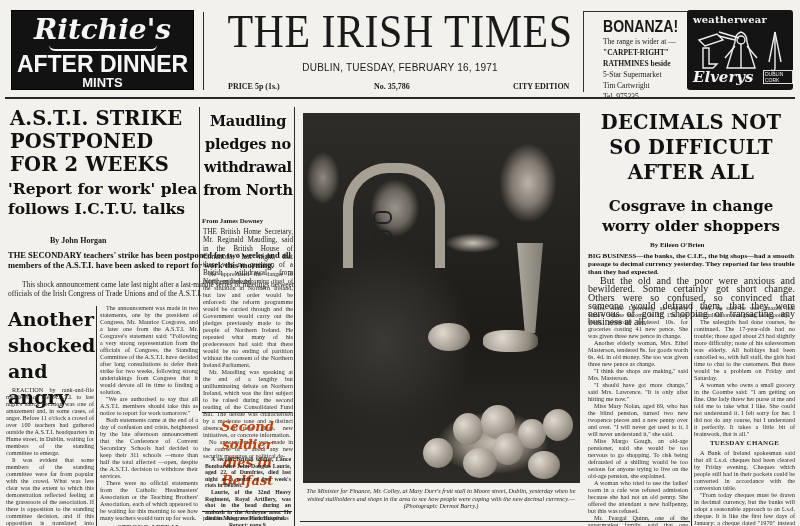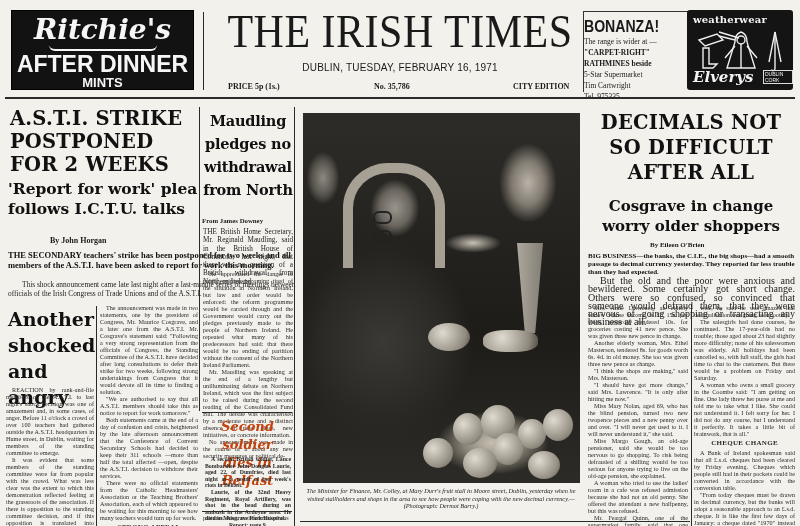--- a/index.html
+++ b/index.html
@@ -28,21 +28,21 @@
   .masthead-title {
     left:215px; top:10px; width:370px; text-align:center;
     font-family:"Liberation Serif", serif; font-size:42px; letter-spacing:0.5px; line-height:44px;
     transform:scaleY(1.08);
   }
   .dateline { left:215px; top:62px; width:370px; text-align:center; font-family:"Liberation Sans", sans-serif; font-size:10px; letter-spacing:0.2px; }
   .price { left:228px; top:82px; font-size:8px; font-weight:bold; font-family:"Liberation Serif", serif; }
   .issue-no { left:374px; top:82px; font-size:8px; font-weight:bold; font-family:"Liberation Serif", serif; }
   .edition { left:513px; top:82px; font-size:8px; font-weight:bold; font-family:"Liberation Serif", serif; }
 
-  .ad-bonanza { left:583px; top:11px; width:128px; height:80px; border-left:1px solid #333; border-top:1px solid #333; padding-left:0; }
+  .ad-bonanza { left:583px; top:11px; width:128px; height:80px; border-left:1px solid #333; border-top:1px solid #333; padding-left:19px; }
   .ad-bonanza .head { font-family:"Liberation Sans", sans-serif; font-weight:bold; font-size:16px; line-height:18px; margin-top:6px; transform:scaleX(0.88); transform-origin:left; }
   .ad-bonanza .ln { font-family:"Liberation Serif", serif; font-size:7.5px; line-height:11px; }
   .ad-bonanza .b { font-weight:bold; }
 
   .ad-elverys { left:687px; top:10px; width:106px; height:80px; background:#141414; color:#f3f3f3; border-radius:3px; overflow:hidden; }
   .ad-elverys .top { font-family:"DejaVu Serif", serif; font-weight:bold; font-size:10px; padding:4px 0 0 6px; letter-spacing:0.2px; }
   .ad-elverys .brand { position:absolute; left:6px; bottom:4px; font-family:"DejaVu Serif", serif; font-style:italic; font-weight:bold; font-size:15px; }
   .ad-elverys .small { position:absolute; left:76px; bottom:6px; font-size:5px; border:1px solid #ddd; padding:0 1px; line-height:6px; font-family:"Liberation Sans", sans-serif; }
 
   
@@ -230,18 +230,18 @@
   <p>A woman who tried to use the ladies' room in a cafe was refused admission because she had not an old penny. She offered the attendant a new halfpenny, but this was refused.</p>
   <p>Mr. Feargal Quinn, one of the supermarket family, said that one elderly woman in Sutton refused to take new money as change. Other-</p>
 </div>
 
 <div class="rule-v" style="left:691px; top:304px; height:222px;"></div>
 
 <div class="abs col-text" style="left:694px; top:304px; width:101px;">
   <p>wise, he said he was amazed that decimalisation was going so smoothly.</p>
   <p>The salesgirls had done courses, he continued. The 17-year-olds had no trouble; those aged about 23 had slightly more difficulty; none of his saleswomen was elderly. All holidays had been cancelled so, with full staff, the girls had time to chat to the customers. But there would be a problem on Friday and Saturday.</p>
   <p>A woman who owns a small grocery in the Coombe said: "I am getting on fine. One lady threw her purse at me and told me to take what I like. She could not understand it. I felt sorry for her. I did not do any course, but I understand it perfectly. It takes a little bit of brainwork, that is all."</p>
-  <div class="subhead-sm" style="margin:3px 0 2px;">CHEQUE CHANGE</div>
+  <div class="subhead-sm" style="margin:3px 0 2px;">TUESDAY CHANGE</div>
   <p>A Bank of Ireland spokesman said that all £.s.d. cheques had been cleared by Friday evening. Cheques which people still had in their pockets could be converted in accordance with the conversion table.</p>
   <p>"From today cheques must be drawn in decimal currency, but the banks will adopt a reasonable approach to an £.s.d. cheque. It is like the first few days of January: a cheque dated "1970" instead of "1971" is legally invalid, but the bank honours it because the intention of the customer is clear. If a man gets a bill in £.s.d. and pays it with an £.s.d. cheque, we will honour it because his intention is</p>
 </div>
 
 <div class="rule-h" style="left:300px; top:521px; width:390px;"></div>
 
 </body></html>

